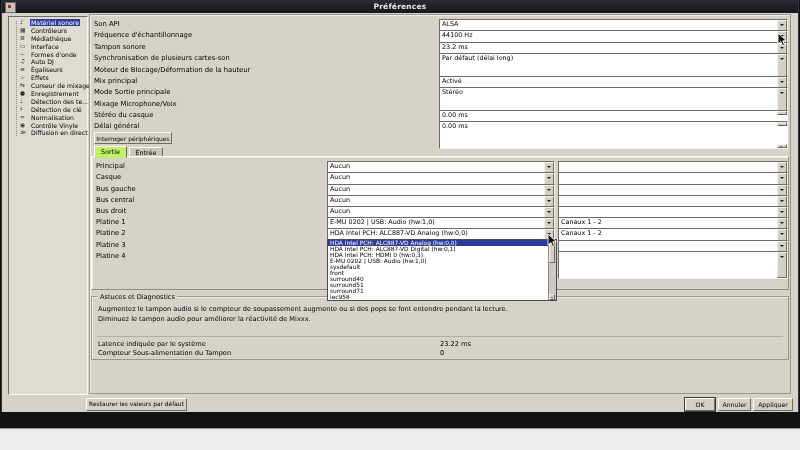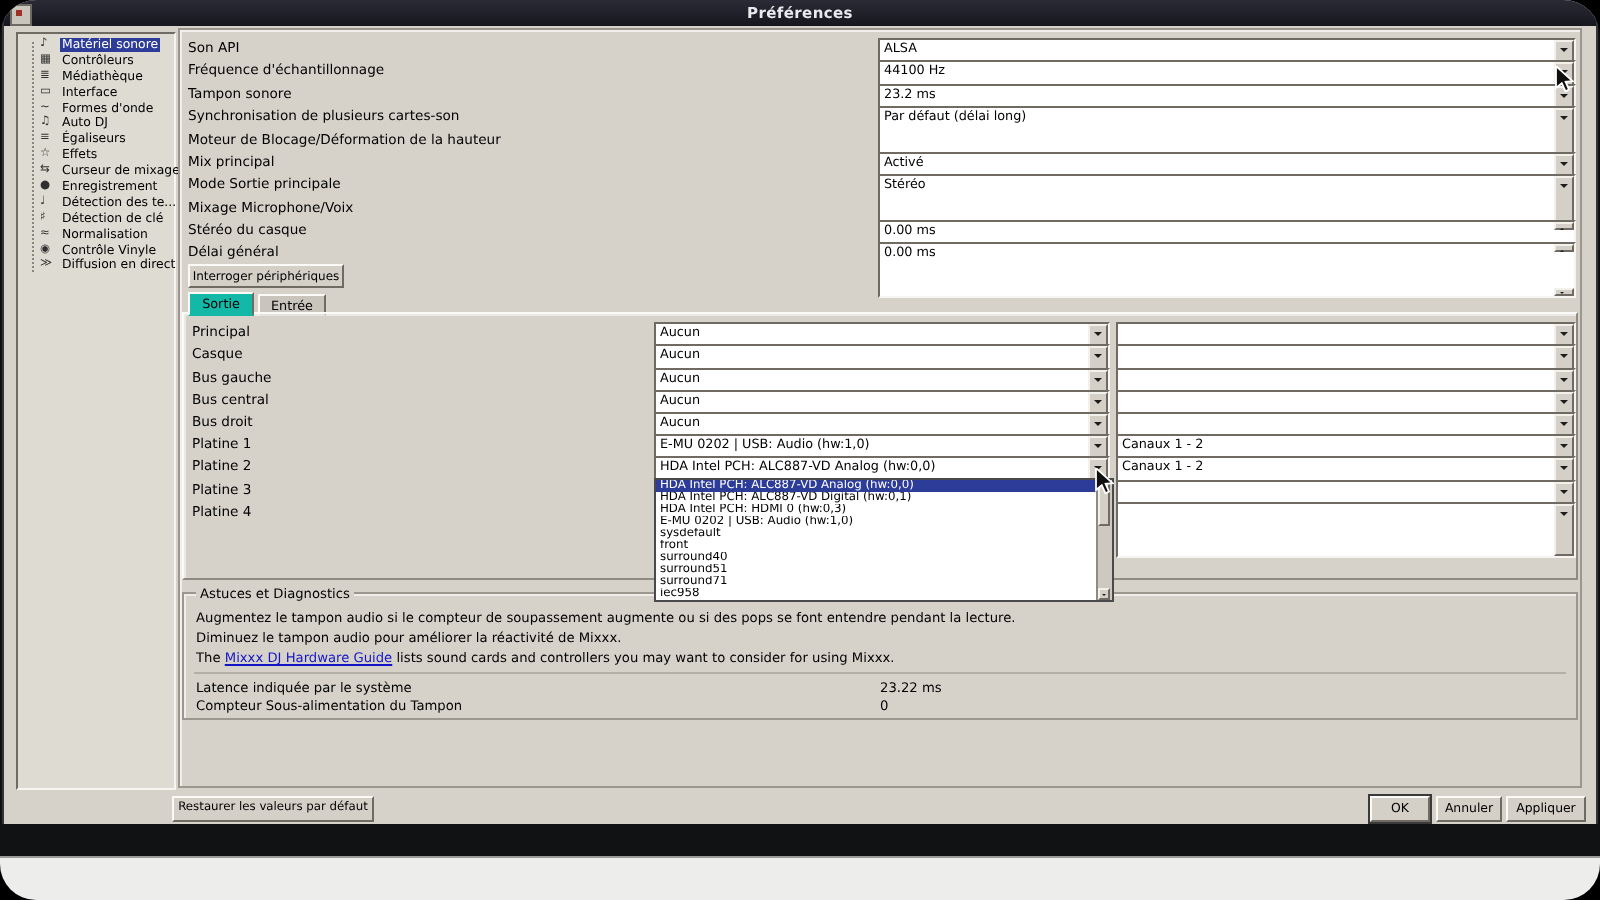--- a/index.html
+++ b/index.html
@@ -1,17 +1,17 @@
 <!DOCTYPE html>
 <html><head>
 <meta charset="utf-8">
 <style>
   html,body{margin:0;padding:0;background:#000;}
   #screen{position:relative;width:800px;height:450px;overflow:hidden;
-          font-family:"DejaVu Sans",sans-serif;background:#101010;border-radius:18px;
+          font-family:"DejaVu Sans",sans-serif;background:#101010;
           -webkit-font-smoothing:antialiased;}
   
   .win{position:absolute;left:2px;top:0;width:796px;height:412px;background:#d6d2ca;
        box-shadow:0 0 0 1px #34343c;}
   .titlebar{position:absolute;left:0;top:0;width:100%;height:13px;
             background:linear-gradient(#2b2b37,#16161e);}
   .titlebar .ttl{position:absolute;left:0;right:0;top:2px;text-align:center;
                  color:#e9e9ee;font-size:7.5px;font-weight:bold;letter-spacing:.2px;}
   .titleicon{position:absolute;left:3px;top:2px;width:9px;height:9px;background:#c9c5bd;
              border:1px solid #6e6a62;}
@@ -40,21 +40,21 @@
            border:1px solid;border-color:#6f6b62 #f6f5f1 #f6f5f1 #6f6b62;padding-top:2px;box-sizing:border-box;}
   .sidebar:before{content:"";position:absolute;left:7px;top:4px;bottom:258px;border-left:1px dotted #8a867e;}
   .titem{position:relative;height:7.9px;line-height:7.9px;font-size:6.2px;color:#000;
          padding-left:12px;white-space:nowrap;}
   .titem .tico{position:absolute;left:11px;top:0;width:8px;font-size:5.8px;color:#30302e;line-height:7.9px;}
   .titem .tlab{margin-left:9px;padding:0 1px;}
   .titem.sel .tlab{background:#2e3c99;color:#fff;}
   
   .pane{position:absolute;left:87px;top:14px;width:702px;height:380px;
         border:1px solid #9b978e;box-shadow:inset 1px 1px 0 rgba(255,255,255,.65);box-sizing:border-box;}
-  .tab{position:absolute;height:12px;background:#14b8a6;border:1px solid;
+  .tab{position:absolute;height:12px;background:#bef264;border:1px solid;
        border-color:#fbfaf7 #6f6b62 transparent #fbfaf7;font-size:6.4px;text-align:center;
        line-height:11px;box-sizing:border-box;}
   .tab.inactive{height:11px;top:147px;background:#c9c5bd;z-index:1;}
   .tab.active{z-index:3;}
   .tabframe{position:absolute;left:89px;top:156px;width:698px;height:134px;
             border:1px solid;border-color:#fbfaf7 #8f8b82 #8f8b82 #fbfaf7;box-sizing:border-box;
             box-shadow:inset 1px 1px 0 rgba(255,255,255,.5);z-index:2;}
   .dlabel{position:absolute;left:94px;font-size:6.8px;color:#000;white-space:nowrap;z-index:3;}
   .dcombo{z-index:3;}
   
@@ -267,21 +267,20 @@
       <div class="ddsb">
         <span class="ddthumb"></span>
         <span class="ddarr"></span>
       </div>
     </div>
 
     <div class="group">
       <span class="gtitle">Astuces et Diagnostics</span>
       <span class="tipline" style="top:8px">Augmentez le tampon audio si le compteur de soupassement augmente ou si des pops se font entendre pendant la lecture.</span>
       <span class="tipline" style="top:18px">Diminuez le tampon audio pour améliorer la réactivité de Mixxx.</span>
-      <span class="tipline" style="top:28px"><span>The </span><span class="link">Mixxx DJ Hardware Guide</span><span> lists sound cards and controllers you may want to consider for using Mixxx.</span></span>
       <span class="tipsep"></span>
       <span class="tipline" style="top:43px">Latence indiquée par le système</span>
       <span class="tipline" style="top:43px;left:348px">23.22 ms</span>
       <span class="tipline" style="top:52px">Compteur Sous-alimentation du Tampon</span>
       <span class="tipline" style="top:52px;left:348px">0</span>
     </div>
 
     <div class="btn" style="left:84px;top:398px;width:101px;font-size:5.9px">Restaurer les valeurs par défaut</div>
     <div class="btn focused" style="left:683px;top:398px;width:30px">OK</div>
     <div class="btn" style="left:716px;top:398px;width:33px">Annuler</div>

